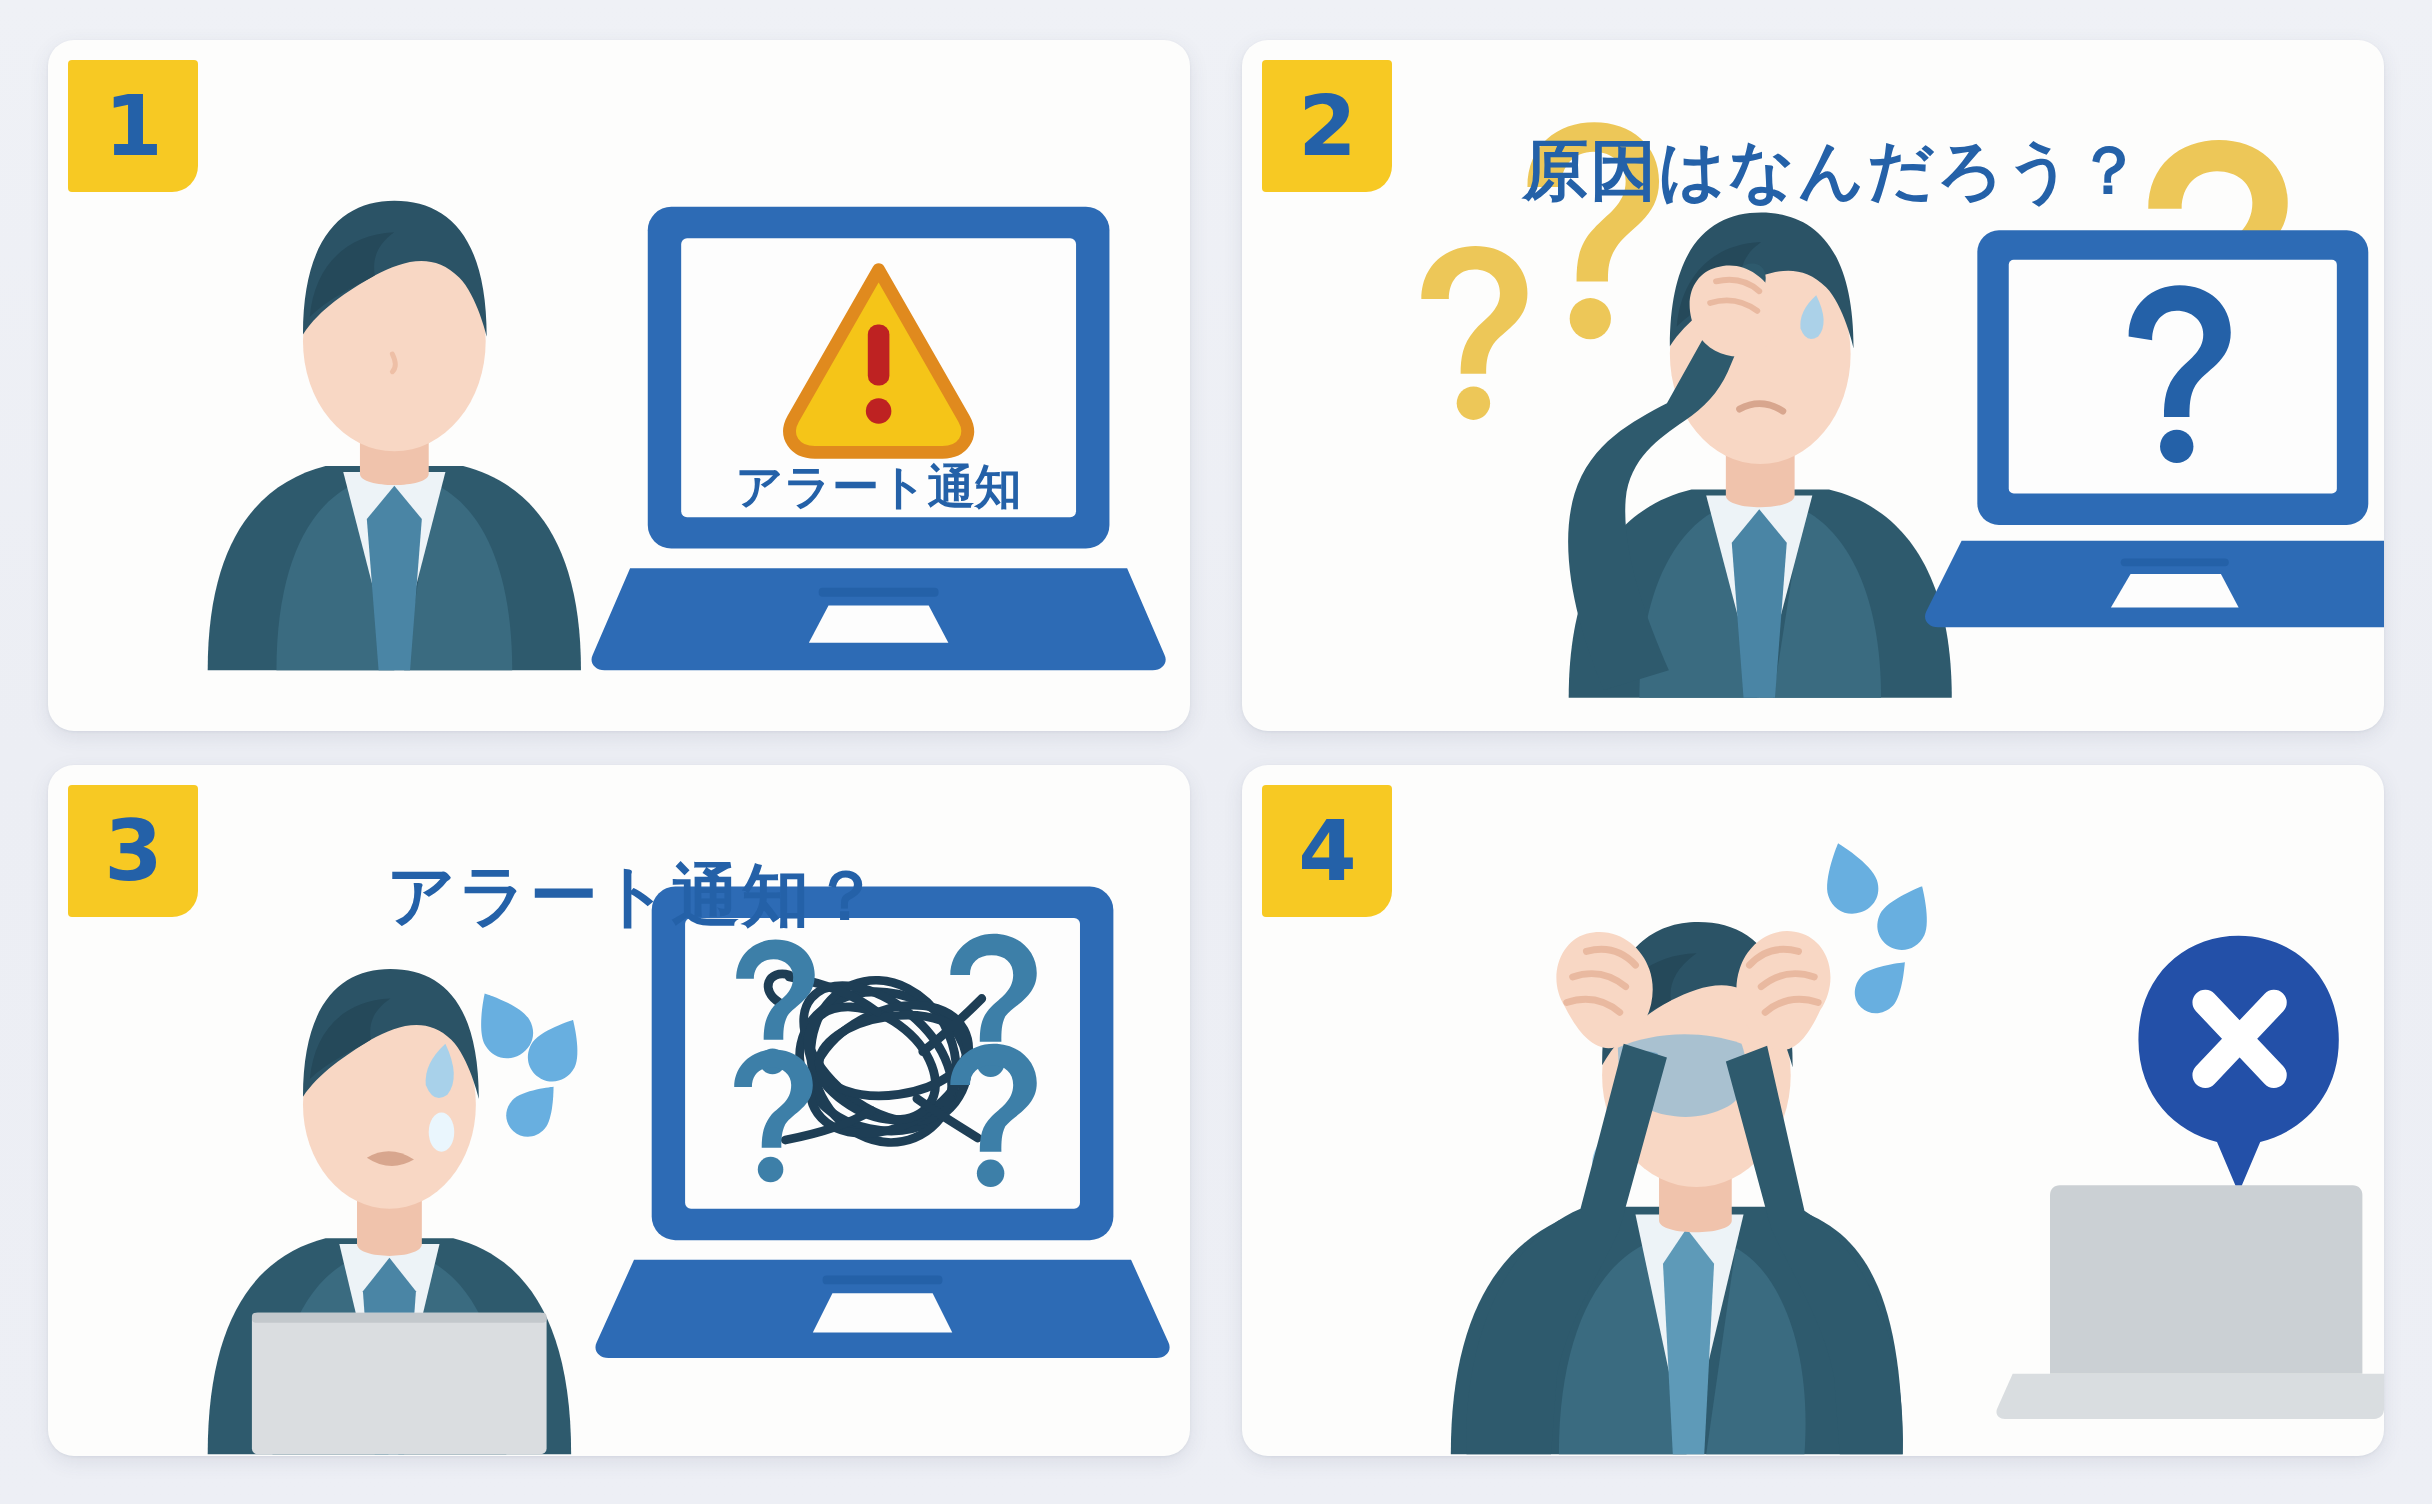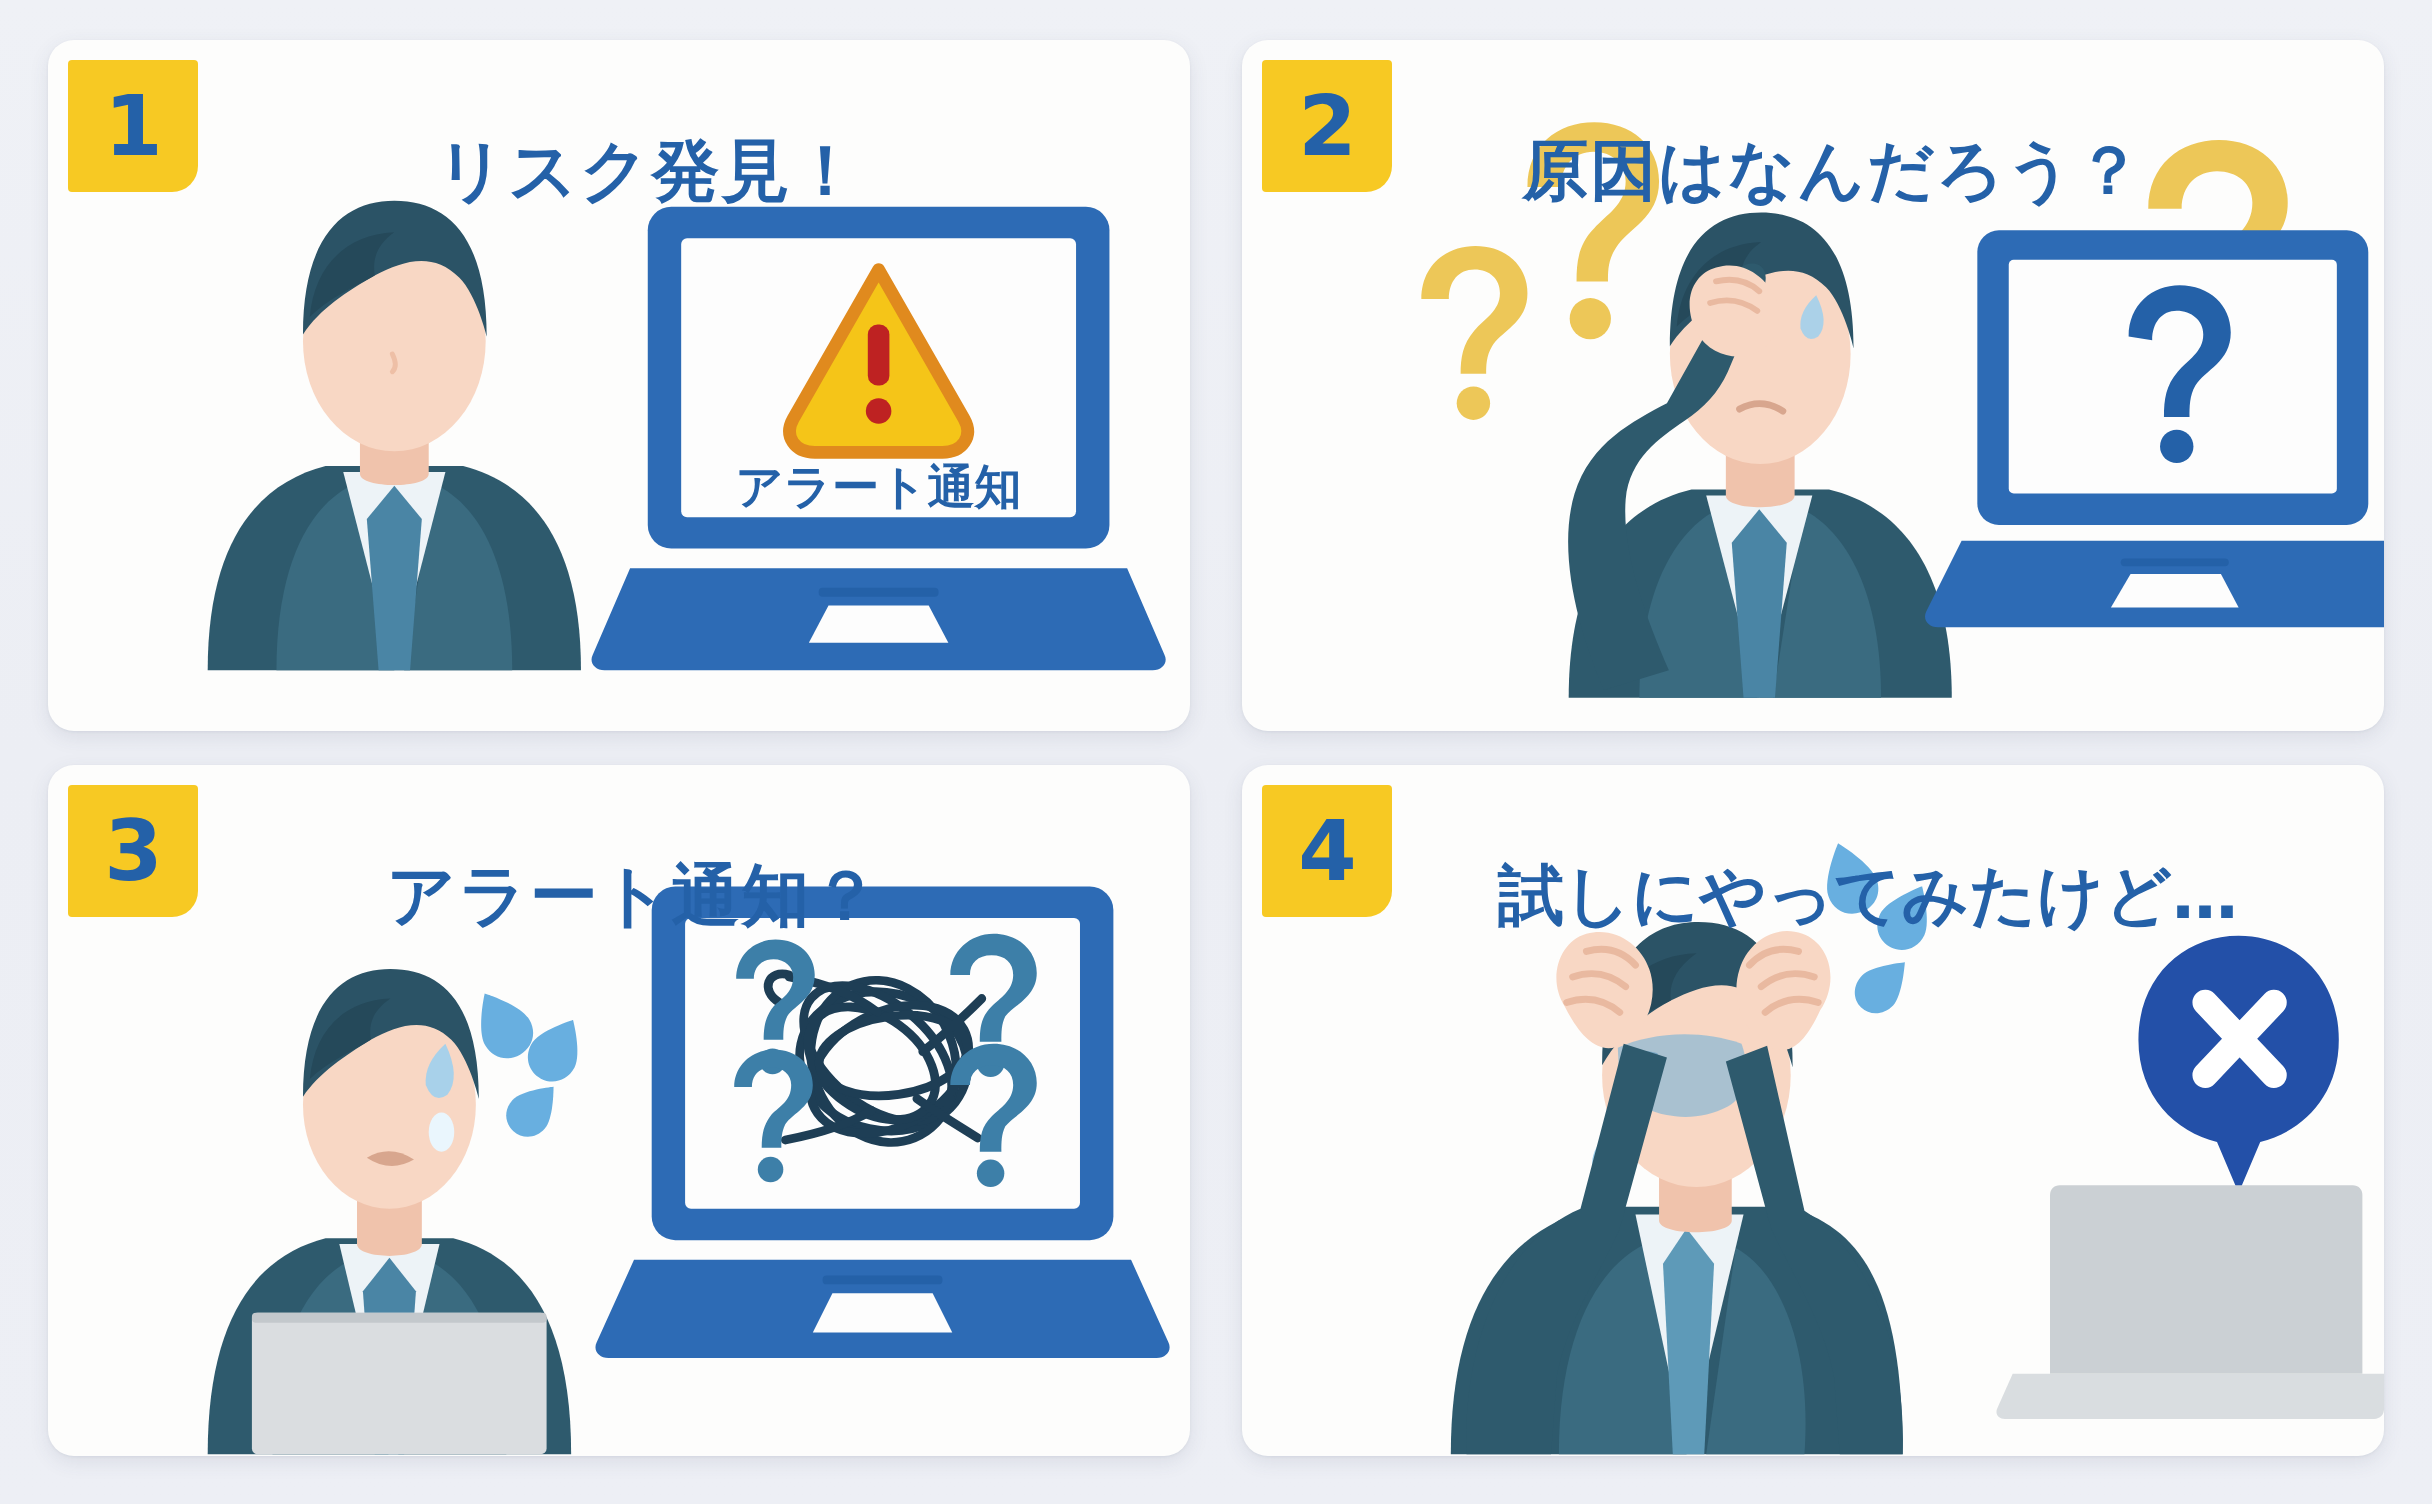--- a/index.html
+++ b/index.html
@@ -88,21 +88,20 @@
 </style>
 </head>
 <body>
 
 <div id="board">
 
   <div class="card">
     <div class="badge">
       <span class="badge-num">1</span>
     </div>
-    <div class="card-title c1">リスク発見！</div>
 
     <div class="art">
       <svg viewBox="0 0 1130 700" preserveAspectRatio="xMidYMid meet" aria-hidden="true">
 
         <g>
 
           <path d="M130 640 C130 510 180 450 250 432 L390 432 C460 450 510 510 510 640 Z" fill="#2E5A6D"></path>
           <path d="M200 640 C200 530 235 470 280 450 L320 640 Z" fill="#3A6B80"></path>
           <path d="M440 640 C440 530 405 470 360 450 L330 640 Z" fill="#3A6B80"></path>
 
@@ -291,21 +290,20 @@
           <rect x="756" y="518" width="122" height="9" rx="4" fill="#2461A8"></rect>
         </g>
       </svg>
     </div>
   </div>
 
   <div class="card">
     <div class="badge">
       <span class="badge-num">4</span>
     </div>
-    <div class="card-title c4">試しにやってみたけど…</div>
 
     <div class="art">
       <svg viewBox="0 0 1130 700" preserveAspectRatio="xMidYMid meet" aria-hidden="true">
 
         <g>
 
           <path d="M180 700 C180 546 238 470 330 448 L520 448 C606 468 640 546 640 700 Z" fill="#2E5A6D"></path>
           <path d="M290 700 C290 578 330 506 382 484 L420 700 Z" fill="#3A6B80"></path>
           <path d="M540 700 C548 586 512 512 470 490 L440 700 Z" fill="#3A6B80"></path>
 

